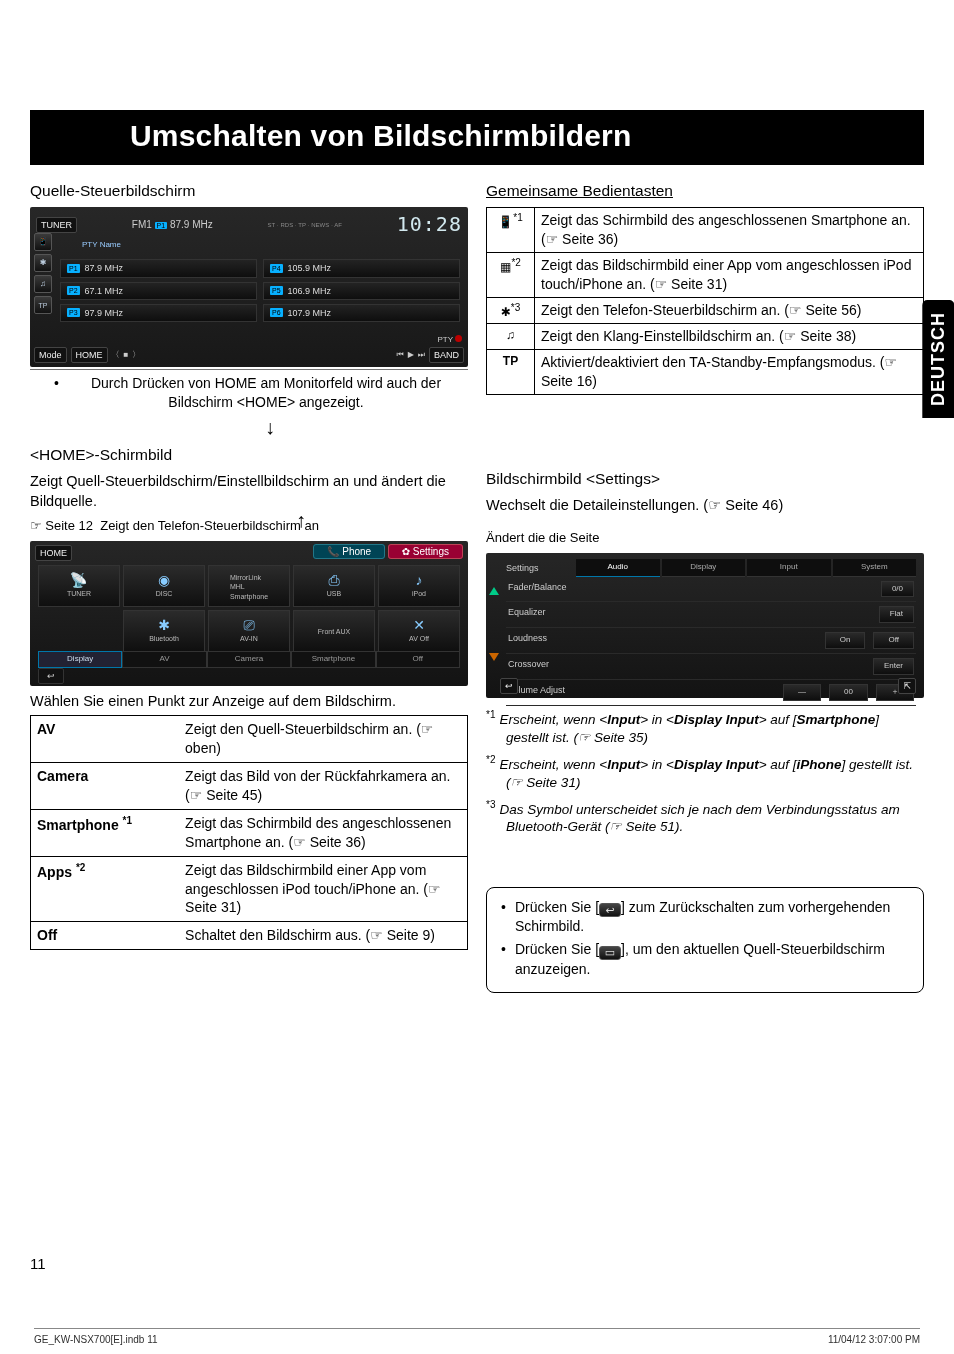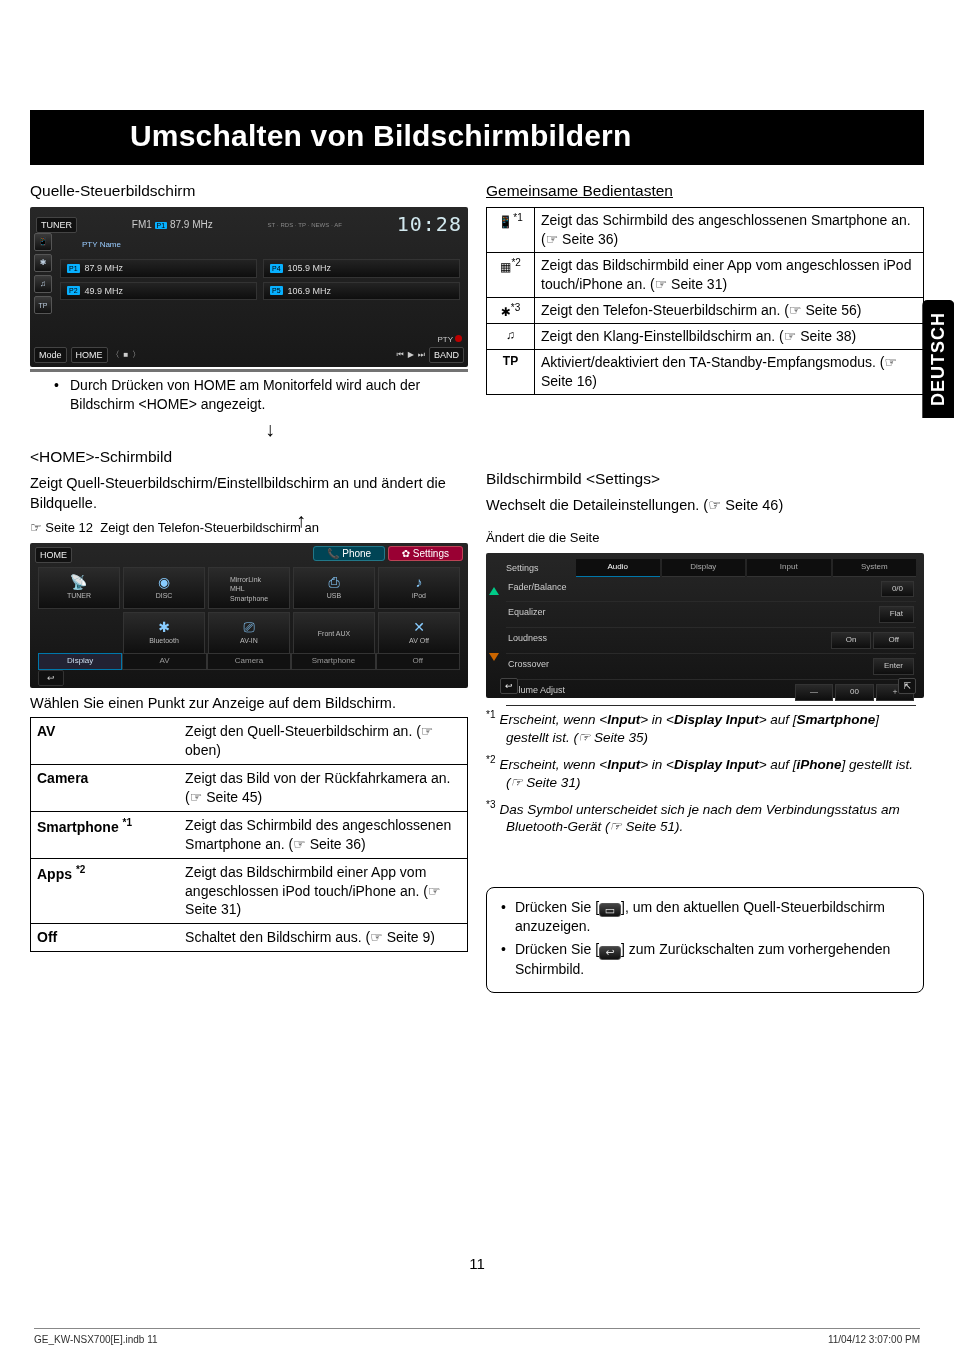--- a/index.html
+++ b/index.html
@@ -50,24 +50,25 @@
 .preset-rows { position:absolute; left:30px; top:52px; right:8px; display:flex; flex-direction:column; gap:4px; }
 .preset-row { display:flex; gap:6px; }
 .preset-cell { flex:1; background:linear-gradient(#232323,#0e0e0e); border:1px solid #333; padding:2px 6px; font-size:9px; color:#ddd; display:flex; gap:5px; align-items:center; }
 .pn { background:#07b0ff; color:#000; font-size:7px; padding:0 2px; border-radius:1px; }
 .tuner-bottom { position:absolute; bottom:4px; left:4px; right:4px; display:flex; align-items:center; gap:4px; }
 .tuner-bottom .wide { flex:1; font-size:8px; }
 .tuner-play { font-size:10px; display:flex; gap:4px; align-items:center; }
 .pty-flag { position:absolute; right:6px; bottom:22px; font-size:8px; color:#ccc; }
 .pty-flag .dot { display:inline-block; width:7px; height:7px; background:#b00; border-radius:50%; margin-left:2px; }
 .note-box {
-  border-top: 3px solid #737373;
+  border-top: 1px solid #737373;
   padding: 4px 6px 6px 40px;
   font-size: 14px;
   position: relative;
+  text-align: center;
 }
 .note-box::before { content: "•"; position:absolute; left:24px; }
 .flow-arrow-down {
   text-align: center;
   font-size: 20px;
   margin: -4px 0 4px 42px;
 }
 .flow-arrow-up { position: absolute; left: 266px; top: 330px; font-size: 20px; }
 
 .shared-ops { border: 1px solid #000; }
@@ -111,21 +112,21 @@
 .home-tab { flex:1; background:#111; border:1px solid #333; font-size:8px; text-align:center; padding:2px 0; color:#999; }
 .home-tab.active { background:#223; border-color:#07a; color:#cde; }
 .home-back { position:absolute; bottom:2px; left:8px; background:#111; border:1px solid #333; padding:1px 8px; border-radius:2px; }
 
 .settings-inner { padding:6px 8px; }
 .settings-tabs { display:flex; gap:2px;align-items:flex-end; }
 .settings-tab { flex:1; background:#0e0e0e; border-bottom:1px solid #333; text-align:center; padding:3px 0; font-size:8px; color:#aaa; }
 .settings-tab.active { color:#fff; border-bottom-color:#07a; }
 .settings-row { display:flex; align-items:flex-start; justify-content:space-between; border-bottom:1px solid #2a2a2a; padding:4px 2px; font-size:9px; }
 .settings-row .val { background:linear-gradient(#2a2a2a,#0e0e0e); border:1px solid #333; padding:2px 10px; font-size:8px; color:#ccc; }
-.settings-row .split { display:flex; gap:2px; }
+.settings-row .split { display:flex; gap:8px; }
 .settings-row .split .val { padding:2px 14px; }
 .settings-pager { position:absolute; top:34px; left:3px; display:flex; flex-direction:column; gap:58px; }
 .tri-up, .tri-down { width:0;height:0;border-left:5px solid transparent;border-right:5px solid transparent; }
 .tri-up { border-bottom:8px solid #0c8; }
 .tri-down { border-top:8px solid #c60; }
 
 .callout-line { font-size:13px; }
 table.describe { width:100%; border:1px solid #000; border-collapse:collapse; margin-top:4px; }
 table.describe td { border-top:1px solid #000; padding:4px 6px; vertical-align:top; font-size:14px; }
 table.describe td:first-child { font-weight:bold; width:34%; }
@@ -143,21 +144,21 @@
 }
 .tip-box li { list-style:none; position:relative; padding-left:14px; margin-bottom:4px; font-size:14px; }
 .tip-box li::before { content:"•"; position:absolute; left:0; }
 .inline-icon {
   display:inline-flex; align-items:center; justify-content:center;
   border:1px solid #555; border-radius:3px;
   min-width:22px; height:14px; font-size:11px; line-height:1;
   vertical-align:-2px;
   background:linear-gradient(#444,#111); color:#ddd; padding:0 3px;
 }
-.pagenum { position:absolute; bottom:20px; left:0; right:0; text-align:center; font-size:15px; }
+.pagenum { position:absolute; bottom:20px; left:0; right:0; font-size:15px; }
 .footer { position:absolute; bottom:8px; left:34px; right:34px; display:flex; justify-content:space-between; font-size:10px; color:#303030; border-top:1px solid #888; padding-top:4px; }
 </style>
 </head>
 <body>
 
 <div class="page">
   <div class="side-tab">DEUTSCH</div>
 
   <div class="title-bar">Umschalten von Bildschirmbildern</div>
 
@@ -191,25 +192,35 @@
                 <span>87.9 MHz</span>
               </div>
               <div class="preset-cell">
                 <span class="pn">P4</span>
                 <span>105.9 MHz</span>
               </div>
             </div>
             <div class="preset-row">
               <div class="preset-cell">
                 <span class="pn">P2</span>
-                <span>49.9 MHz</span>
+                <span>67.1 MHz</span>
               </div>
               <div class="preset-cell">
                 <span class="pn">P5</span>
                 <span>106.9 MHz</span>
+              </div>
+            </div>
+            <div class="preset-row">
+              <div class="preset-cell">
+                <span class="pn">P3</span>
+                <span>97.9 MHz</span>
+              </div>
+              <div class="preset-cell">
+                <span class="pn">P6</span>
+                <span>107.9 MHz</span>
               </div>
             </div>
           </div>
         <div class="pty-flag"><span>PTY</span><span class="dot"></span></div>
         <div class="tuner-bottom">
           <span class="tuner-btn">Mode</span>
           <span class="tuner-btn">HOME</span>
           <span class="wide tuner-play">
             <span>〈</span>
             <span>■</span>
@@ -405,22 +416,22 @@
       </div>
 
       <ul class="footnotes" id="footnotes">
           <li><span class="fn-mark">*1</span>Erscheint, wenn &lt;<b>Input</b>&gt; in &lt;<b>Display Input</b>&gt; auf [<b>Smartphone</b>] gestellt ist. (☞ Seite 35)</li>
           <li><span class="fn-mark">*2</span>Erscheint, wenn &lt;<b>Input</b>&gt; in &lt;<b>Display Input</b>&gt; auf [<b>iPhone</b>] gestellt ist. (☞ Seite 31)</li>
           <li><span class="fn-mark">*3</span>Das Symbol unterscheidet sich je nach dem Verbindungsstatus am Bluetooth-Gerät (☞ Seite 51).</li>
         </ul>
 
       <div class="tip-box">
         <ul id="tips">
+            <li>Drücken Sie [<span class="inline-icon">↩</span>] zum Zurückschalten zum vorhergehenden Schirmbild.</li>
             <li>Drücken Sie [<span class="inline-icon">▭</span>], um den aktuellen Quell-Steuerbildschirm anzuzeigen.</li>
-            <li>Drücken Sie [<span class="inline-icon">↩</span>] zum Zurückschalten zum vorhergehenden Schirmbild.</li>
           </ul>
       </div>
     </div>
   </div>
 
   <div class="pagenum">11</div>
 </div>
 
 <div class="footer">
   <span>GE_KW-NSX700[E].indb   11</span>

